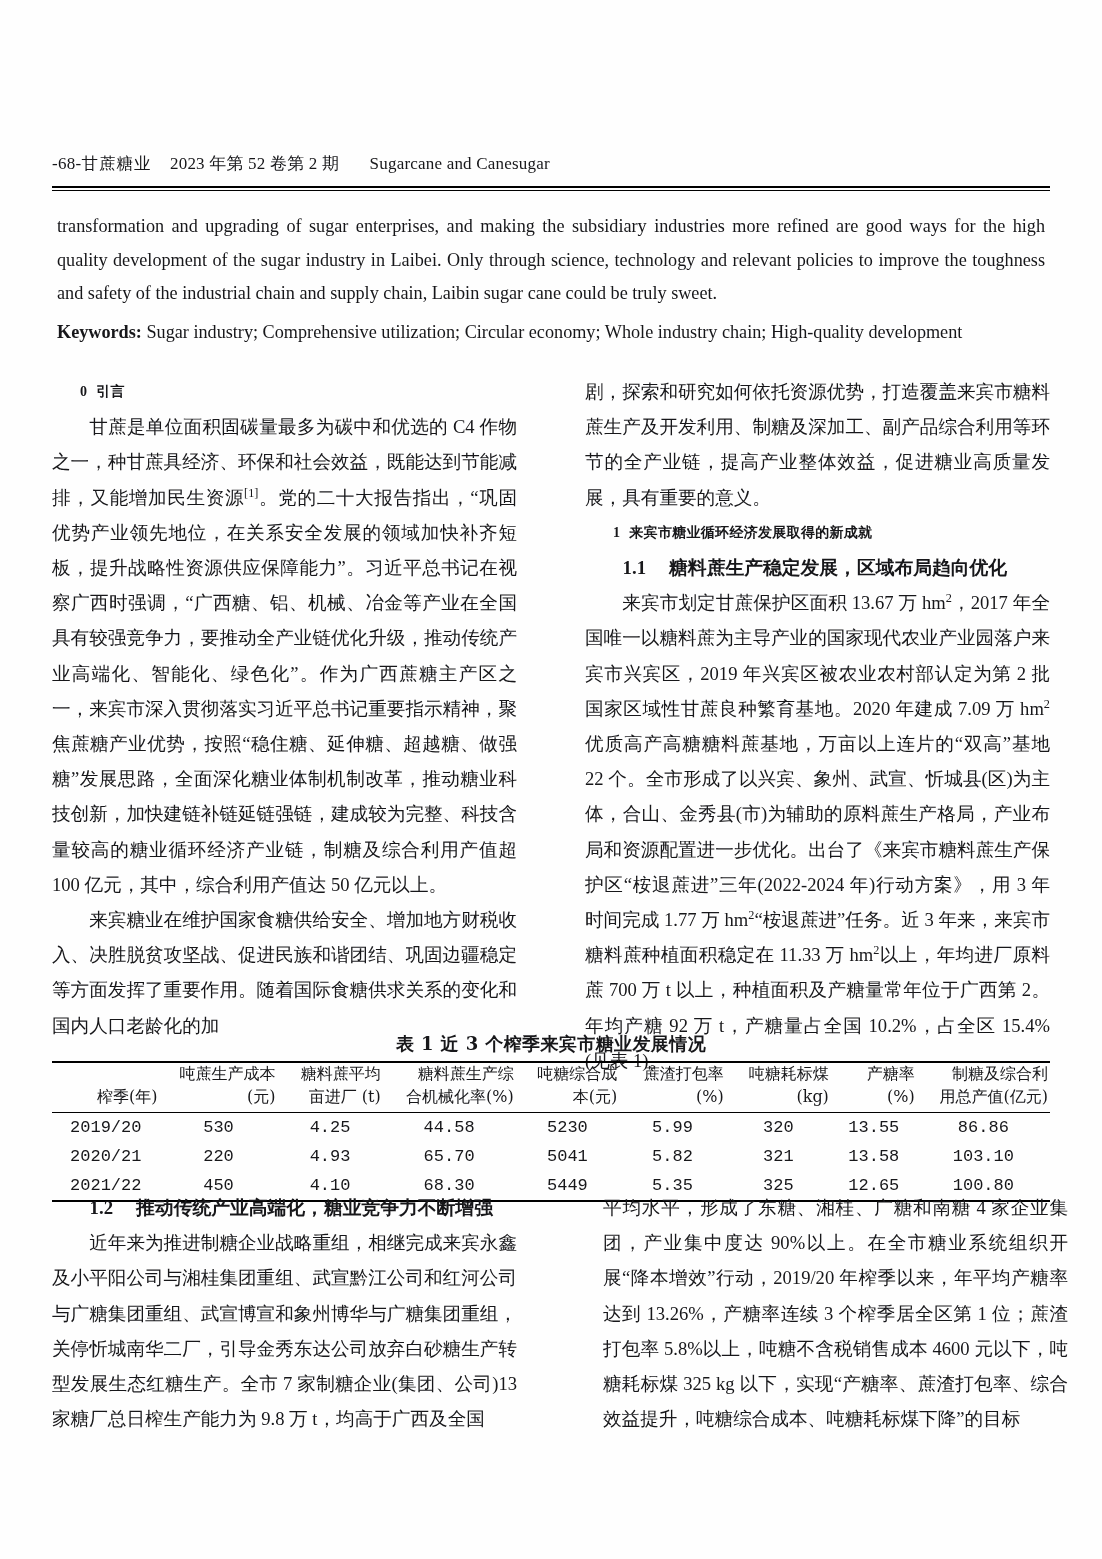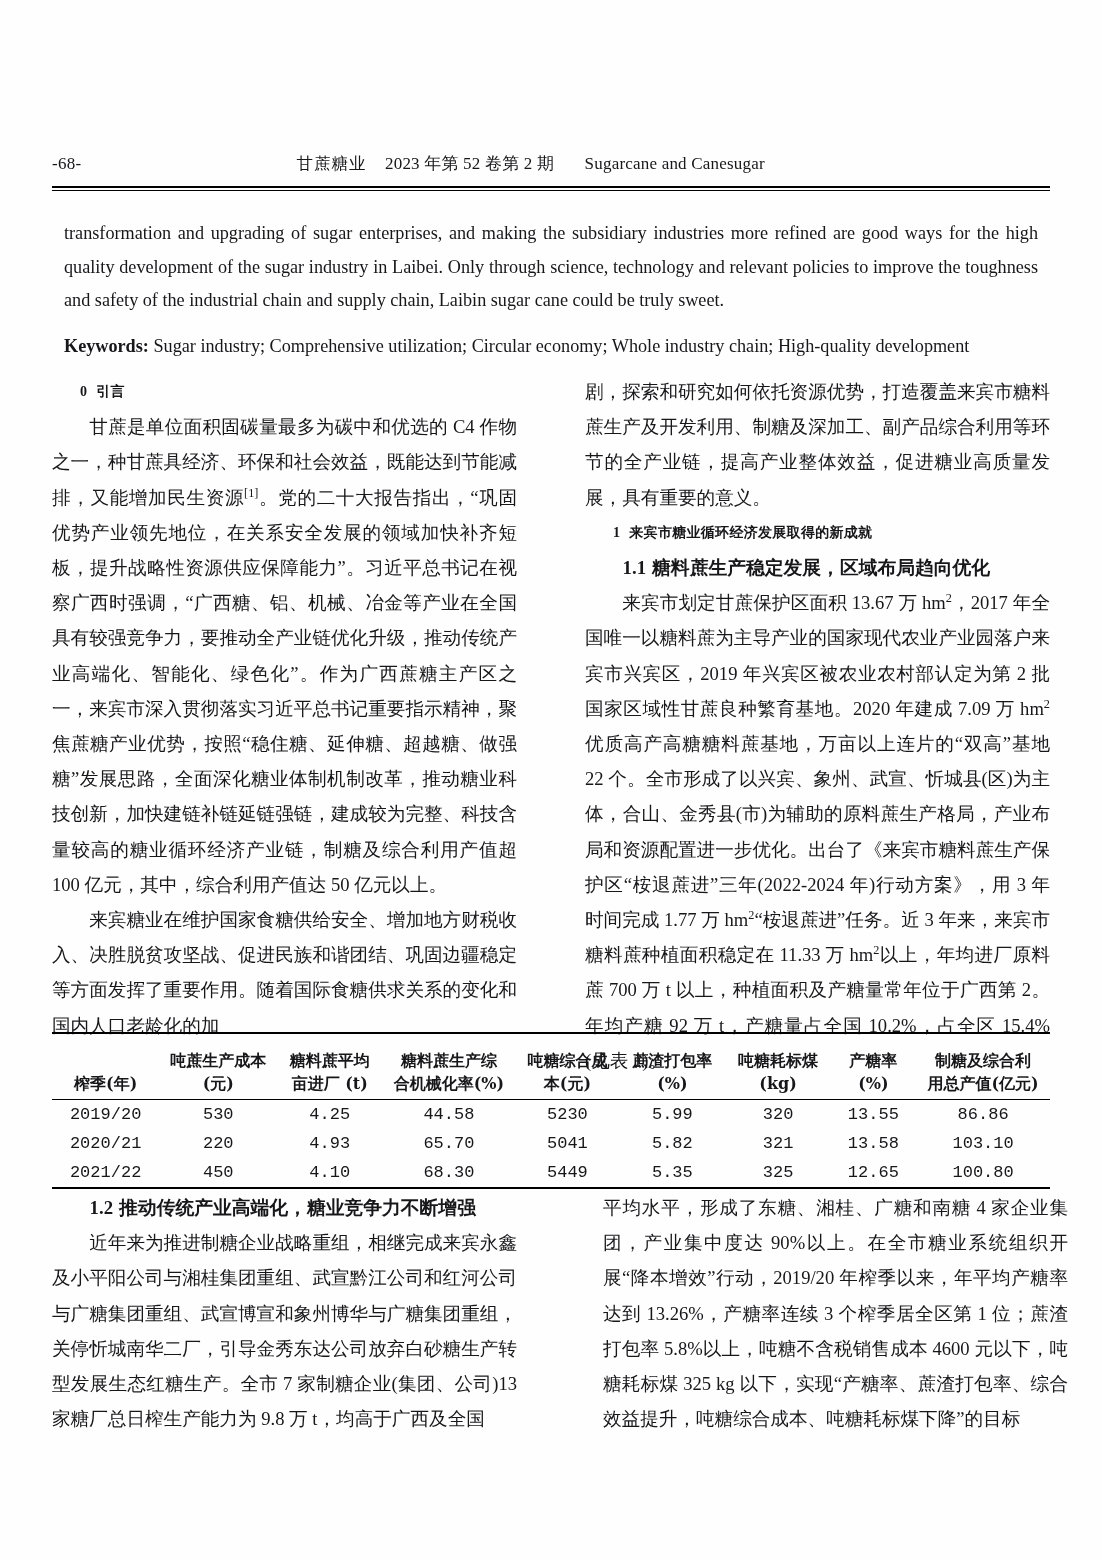--- a/index.html
+++ b/index.html
@@ -27,21 +27,20 @@
     display: flex;
     align-items: baseline;
     text-align: center;
   }
   .header .folio {
     font-size: 17px;
     letter-spacing: .3px;
     white-space: nowrap;
   }
   .header .runhead {
-    margin-left: 215px;
     font-size: 17px;
     white-space: nowrap;
     letter-spacing: .2px;
   }
   .header .runhead .cn {
     font-family: "DejaVu Serif", "Liberation Serif", serif;
     font-size: 16.5px;
     letter-spacing: 1px;
   }
   .header .runhead .vol { margin-left: 14px; }
@@ -61,21 +60,21 @@
   .abstract {
     position: absolute;
     left: 52px;
     top: 205px;
     width: 998px;
     font-size: 18.2px;
     line-height: 33.5px;
     text-align: justify;
     text-justify: inter-word;
   }
-  .abstract p { margin: 12px; }
+  .abstract p { margin: 5px; }
   .abstract .kw-label { font-weight: bold; }
 
   
   .col {
     position: absolute;
     top: 374px;
     width: 465px;
     font-size: 18.6px;
     line-height: 35.2px;
     text-align: justify;
@@ -105,21 +104,21 @@
     font-weight: bold;
     font-size: 18.8px;
     line-height: 35.2px;
     margin: 0;
     text-indent: 0;
     font-family: "DejaVu Serif", "Liberation Serif", serif;
   }
   .h-sub .num {
     font-family: "Liberation Serif", serif;
     font-weight: bold;
-    margin-right: 6px;
+    margin-right: 23px;
   }
 
   sup { font-size: .66em; vertical-align: super; line-height: 0; }
 
   
   .table-wrap {
     position: absolute;
     left: 52px;
     top: 1032px;
     width: 998px;
@@ -131,27 +130,27 @@
     font-family: "DejaVu Serif", "Liberation Serif", serif;
     margin-bottom: 5px;
     letter-spacing: .4px;
   }
   table.data {
     width: 100%;
     border-collapse: collapse;
     font-size: 16.4px;
   }
   table.data thead th {
-    font-weight: bold;
+    font-weight: normal;
     font-family: "DejaVu Serif", "Liberation Serif", serif;
     font-size: 16px;
     line-height: 22.5px;
-    padding: 16px 2px 4px;
+    padding: 0 2px 4px;
     vertical-align: bottom;
-    text-align: center;
+    text-align: right;
     white-space: nowrap;
   }
   table.data thead th .l2 { display: block; }
   table.data thead {
     border-top: 2.4px solid #000;
     border-bottom: 1.3px solid #000;
   }
   table.data tbody { border-bottom: 2.4px solid #000; }
   table.data tbody td {
     text-align: center;
@@ -216,20 +215,21 @@
   </div>
 
   <div class="col col-right">
     <p class="noindent">剧，探索和研究如何依托资源优势，打造覆盖来宾市糖料蔗生产及开发利用、制糖及深加工、副产品综合利用等环节的全产业链，提高产业整体效益，促进糖业高质量发展，具有重要的意义。</p>
     <p class="h-sec"><span class="num">1</span><span>来宾市糖业循环经济发展取得的新成就</span></p>
     <p class="h-sub"><span class="num">1.1</span><span>糖料蔗生产稳定发展，区域布局趋向优化</span></p>
     <p><span>来宾市划定甘蔗保护区面积 13.67 万 hm</span><sup>2</sup><span>，2017 年全国唯一以糖料蔗为主导产业的国家现代农业产业园落户来宾市兴宾区，2019 年兴宾区被农业农村部认定为第 2 批国家区域性甘蔗良种繁育基地。2020 年建成 7.09 万 hm</span><sup>2</sup><span>优质高产高糖糖料蔗基地，万亩以上连片的“双高”基地 22 个。全市形成了以兴宾、象州、武宣、忻城县(区)为主体，合山、金秀县(市)为辅助的原料蔗生产格局，产业布局和资源配置进一步优化。出台了《来宾市糖料蔗生产保护区“桉退蔗进”三年(2022-2024 年)行动方案》，用 3 年时间完成 1.77 万 hm</span><sup>2</sup><span>“桉退蔗进”任务。近 3 年来，来宾市糖料蔗种植面积稳定在 11.33 万 hm</span><sup>2</sup><span>以上，年均进厂原料蔗 700 万 t 以上，种植面积及产糖量常年位于广西第 2。年均产糖 92 万 t，产糖量占全国 10.2%，占全区 15.4%(见表 1)。</span></p>
   </div>
 
   <div class="table-wrap">
+    <div class="table-caption">表 1    近 3 个榨季来宾市糖业发展情况</div>
     <table class="data">
       <colgroup>
         <col class="c0">
           <col class="c1">
           <col class="c2">
           <col class="c3">
           <col class="c4">
         <col class="c5">
           <col class="c6">
           <col class="c7">

